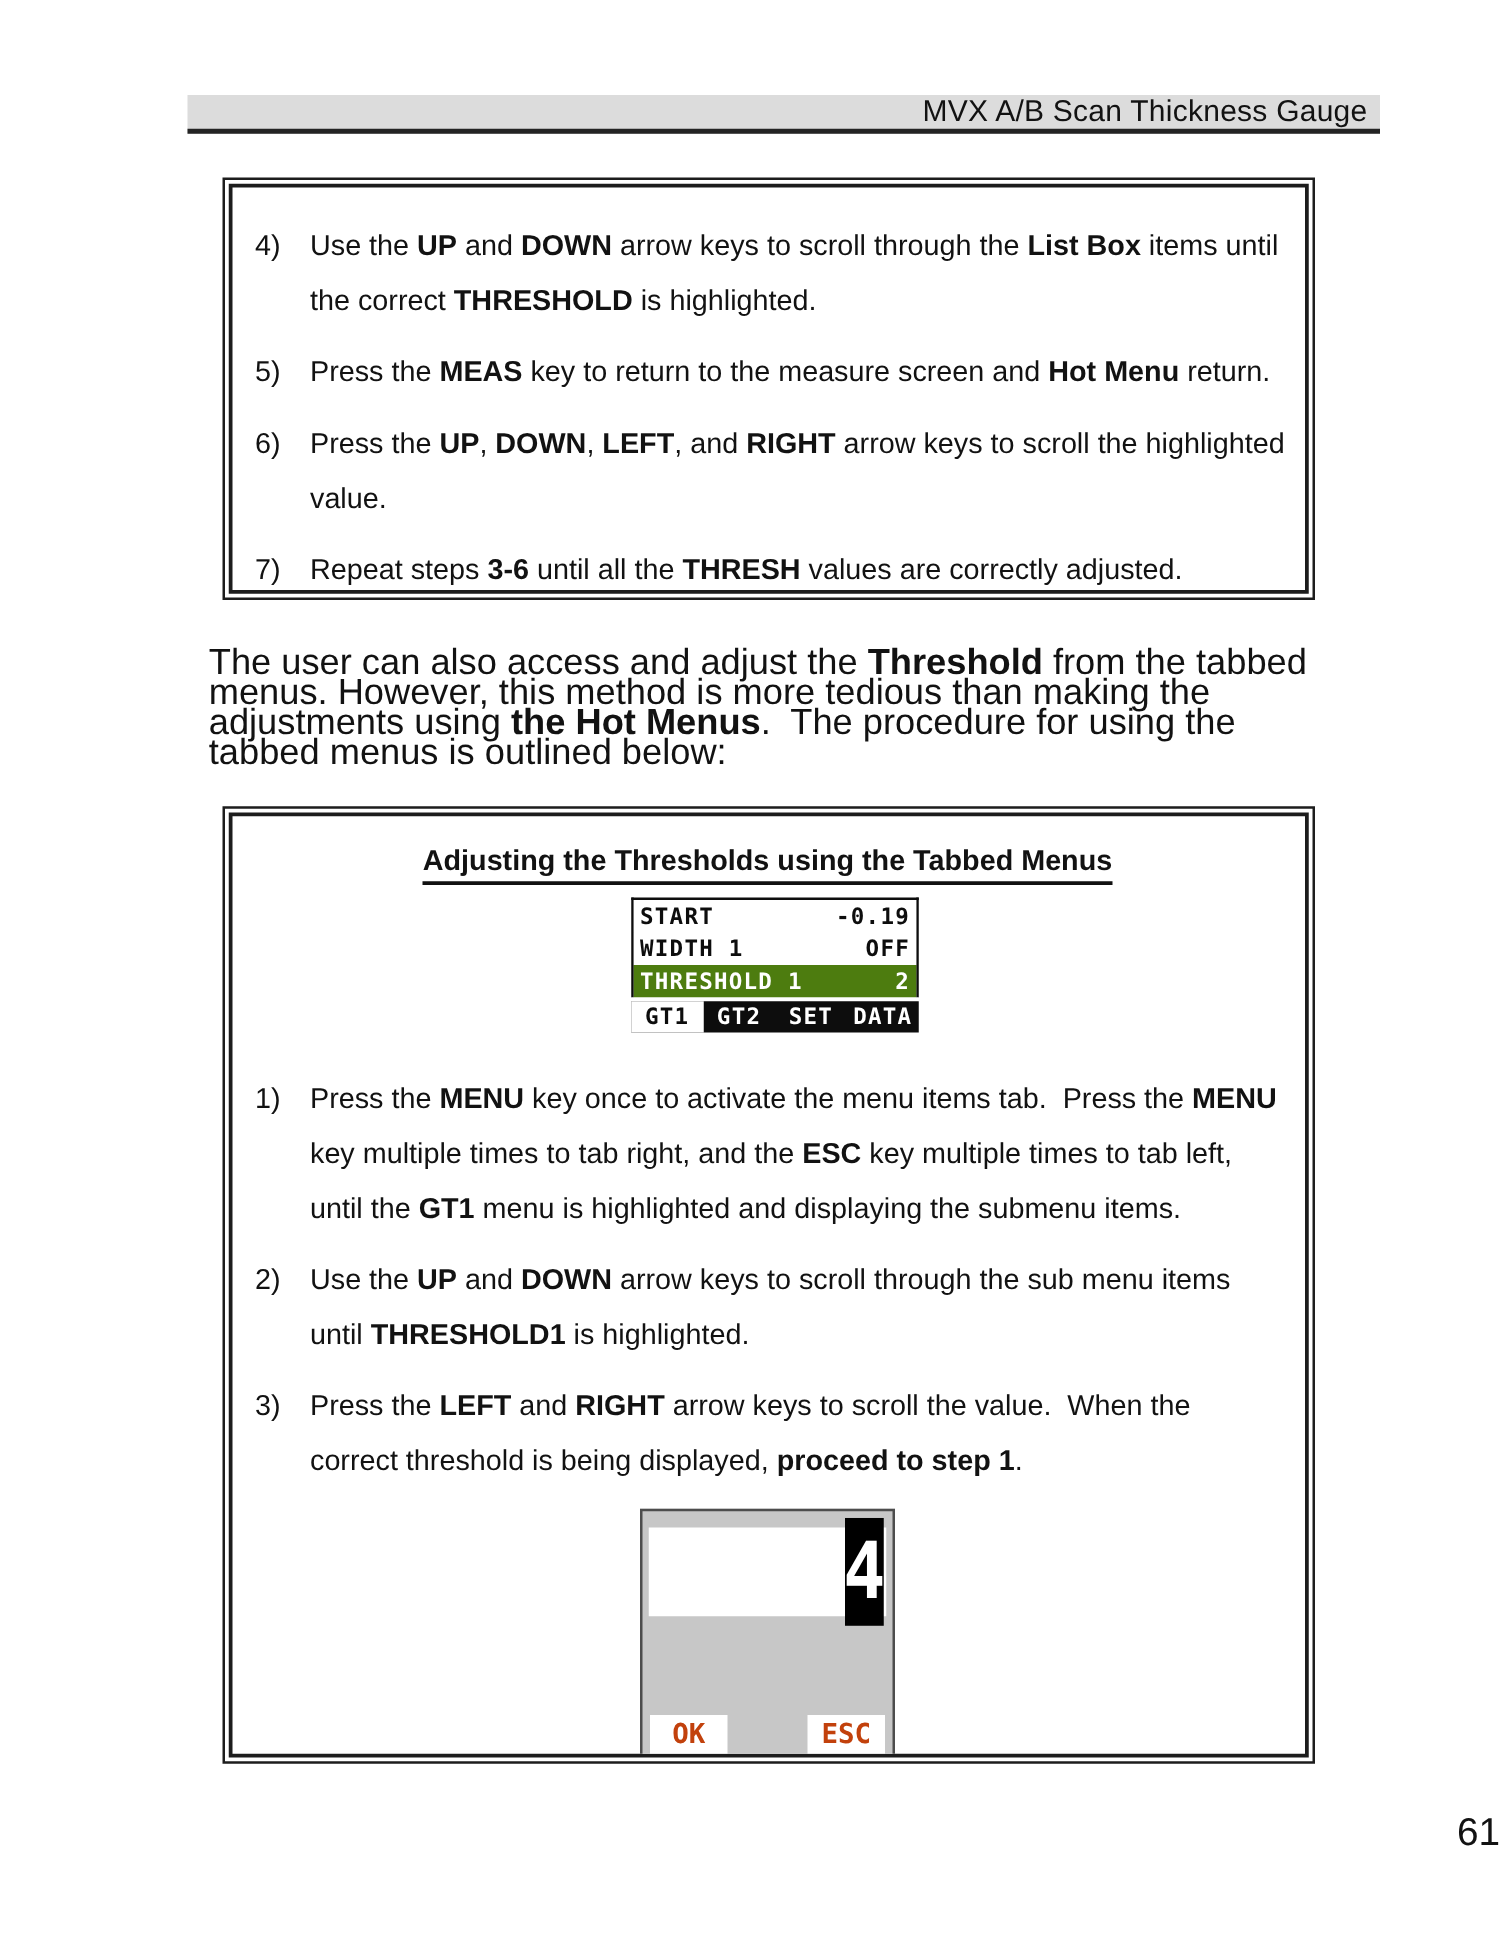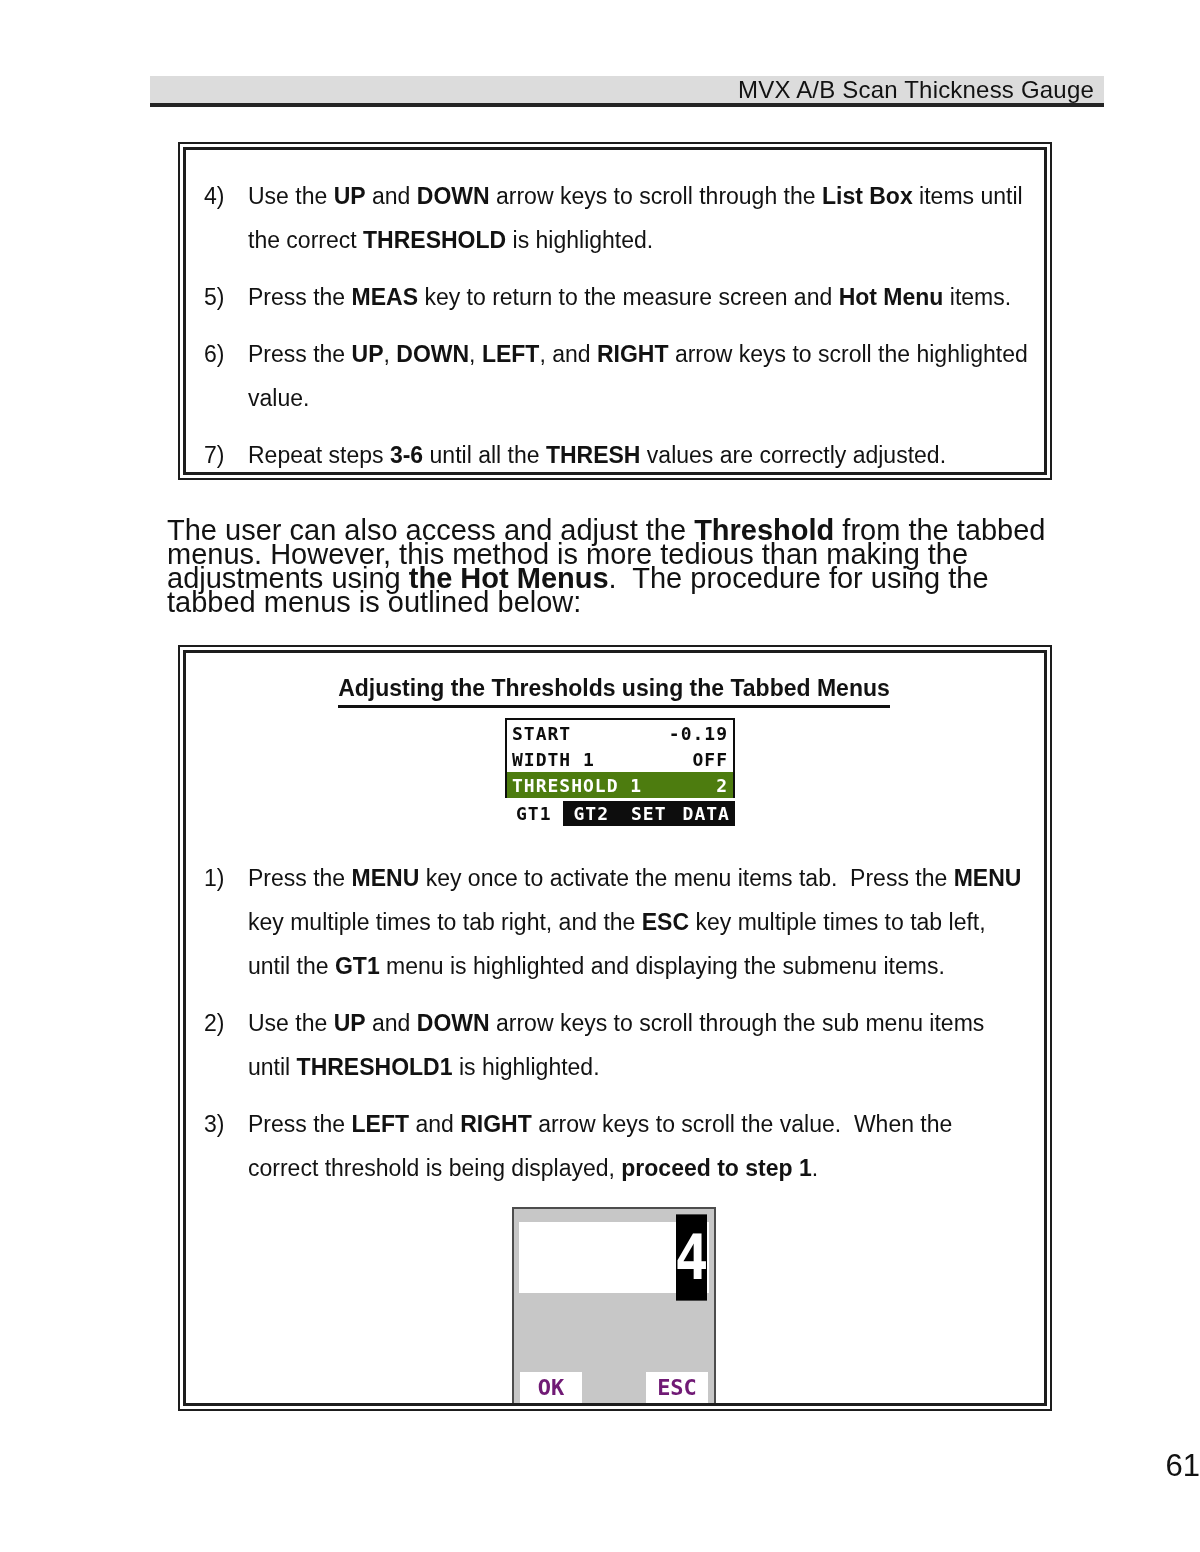--- a/index.html
+++ b/index.html
@@ -65,21 +65,21 @@
   .vs-input{position:absolute;left:5px;right:5px;top:13px;height:71px;background:#ffffff;}
   .vs-digit{
     position:absolute;right:2px;top:-3px;width:31px;height:77px;background:#000;color:#fff;
     display:flex;align-items:center;justify-content:center;
     font-family:"DejaVu Sans Mono", monospace;font-weight:bold;font-size:56px;
     transform:scaleY(1.12);
   }
   .vs-btn{
     position:absolute;bottom:9px;width:62px;height:31px;background:#ffffff;
     display:flex;align-items:center;justify-content:center;
-    font-family:"DejaVu Sans Mono", monospace;font-weight:bold;font-size:22px;color:#701a75;
+    font-family:"DejaVu Sans Mono", monospace;font-weight:bold;font-size:22px;color:#c2410c;
   }
   .vs-ok{left:6px;}
   .vs-esc{right:6px;}
   
   .page-number{position:absolute;left:0;right:0;top:1448px;text-align:right;font-size:31px;}
   b{font-weight:bold;}
 </style>
 </head>
 <body>
 
@@ -91,21 +91,21 @@
 
   <div class="dbox" id="box1">
     <div class="dbox-inner">
       <div class="steps">
           <div class="step">
             <div class="step-num">4)</div>
             <div class="step-text"><span>Use the </span><b>UP</b><span> and </span><b>DOWN</b><span> arrow keys to scroll through the </span><b>List Box</b><span> items until the correct </span><b>THRESHOLD</b><span> is highlighted.</span></div>
           </div>
           <div class="step">
             <div class="step-num">5)</div>
-            <div class="step-text"><span>Press the </span><b>MEAS</b><span> key to return to the measure screen and </span><b>Hot Menu</b><span> items.</span></div>
+            <div class="step-text"><span>Press the </span><b>MEAS</b><span> key to return to the measure screen and </span><b>Hot Menu</b><span> return.</span></div>
           </div>
           <div class="step">
             <div class="step-num">6)</div>
             <div class="step-text"><span>Press the </span><b>UP</b><span>, </span><b>DOWN</b><span>, </span><b>LEFT</b><span>, and </span><b>RIGHT</b><span> arrow keys to scroll the highlighted value.</span></div>
           </div>
           <div class="step">
             <div class="step-num">7)</div>
             <div class="step-text"><span>Repeat steps </span><b>3-6</b><span> until all the </span><b>THRESH</b><span> values are correctly adjusted.</span></div>
           </div>
         </div>

